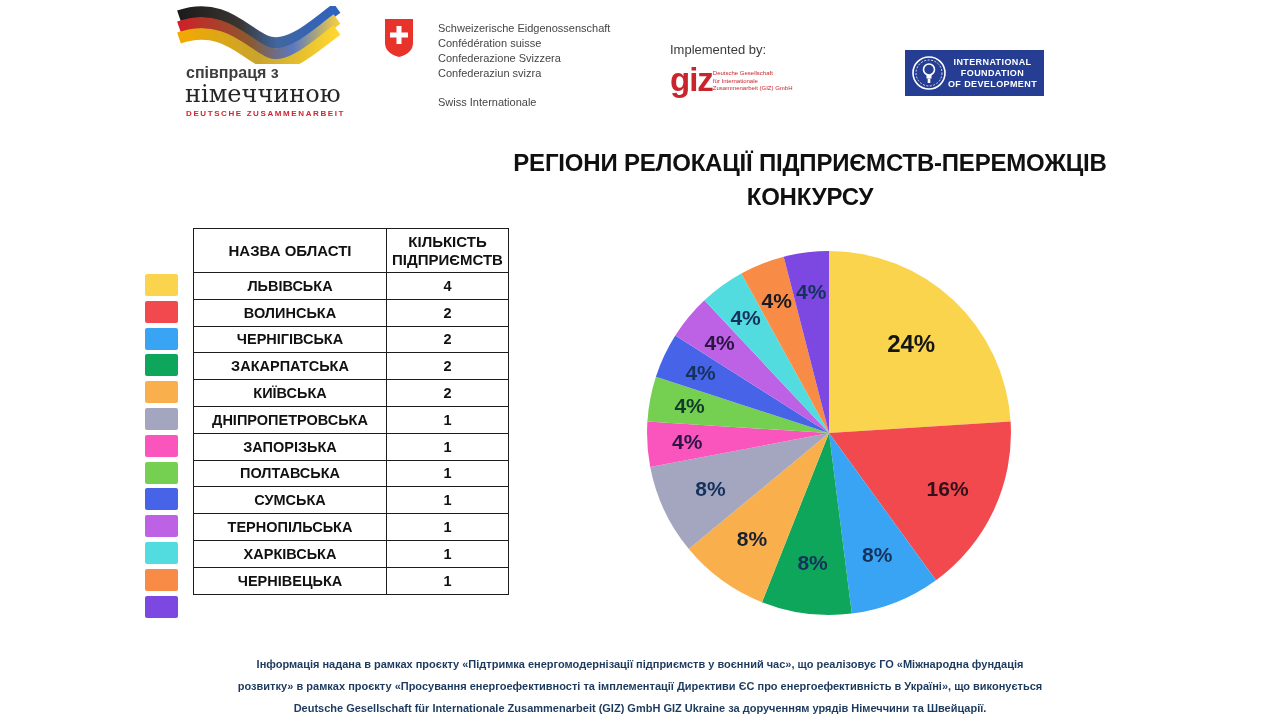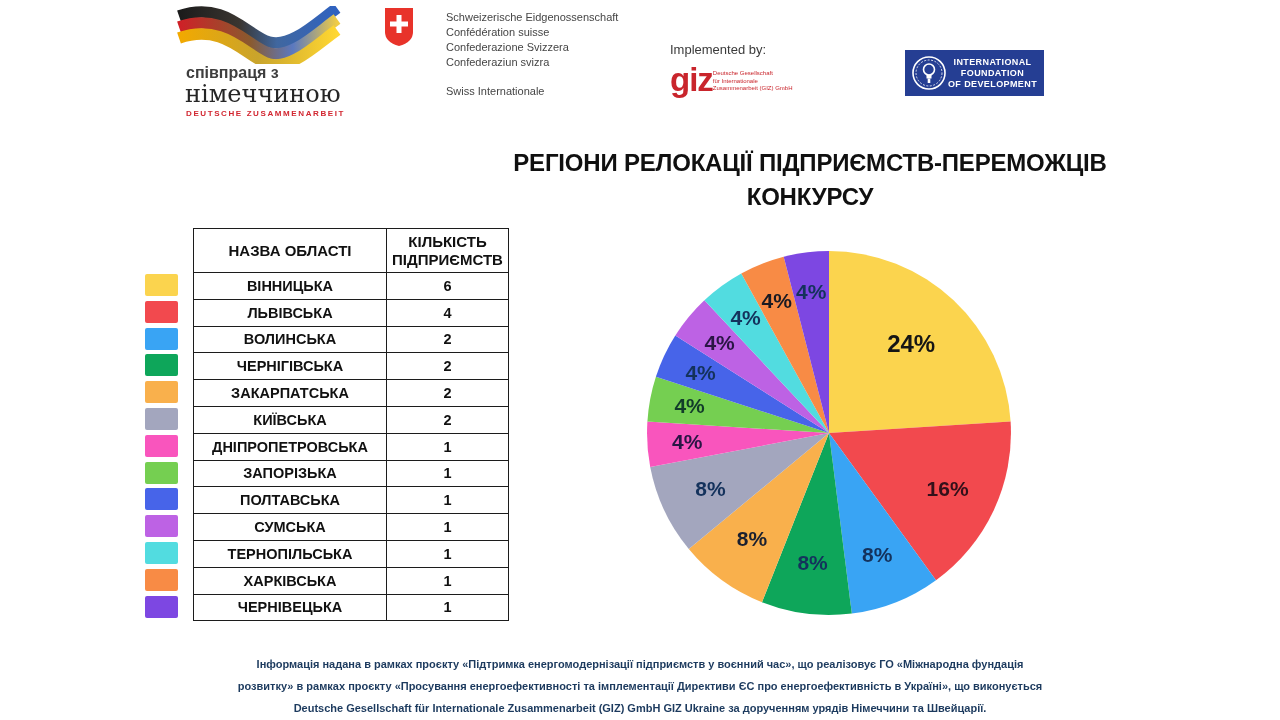--- a/index.html
+++ b/index.html
@@ -8,21 +8,21 @@
   #canvas { position:relative; width:1280px; height:720px; background:#fff; }
 
   
   .coop-logo { position:absolute; left:172px; top:6px; width:180px; height:110px; }
   .coop-text1 { position:absolute; left:14px; top:58px; font-size:16px; font-weight:bold; color:#3e3e3e; }
   .coop-text2 { position:absolute; left:13px; top:74px; font-size:24px; color:#262626;
     font-family:"DejaVu Serif", serif; }
   .coop-text3 { position:absolute; left:14px; top:103px; font-size:8px; font-weight:bold;
     color:#d22630; letter-spacing:1.6px; }
 
-  .swiss-logo { position:absolute; left:384px; top:7px; display:flex; gap:32px; }
+  .swiss-logo { position:absolute; left:384px; top:18px; display:flex; gap:24px; }
   .swiss-text { font-size:11px; color:#454545; line-height:15px; padding-top:3px; }
   .swiss-footer { margin-top:14px; }
 
   .giz-block { position:absolute; left:670px; top:42px; }
   .implemented-by { font-size:13px; color:#3a3a3a; margin-bottom:9px; }
   .giz-row { display:flex; align-items:flex-start; gap:0; }
   .giz-word { font-size:33px; line-height:28px; font-weight:bold; color:#c9252c;
     letter-spacing:-1px; }
   .giz-sub { font-size:6px; color:#c9252c; line-height:7.5px; padding-top:4px; }
 
@@ -153,24 +153,20 @@
     </div>
 
   <table class="region-table">
     <thead>
       <tr>
         <th class="col-region">НАЗВА ОБЛАСТІ</th>
         <th class="col-count">КІЛЬКІСТЬ ПІДПРИЄМСТВ</th>
       </tr>
     </thead>
     <tbody id="tbody">
-        <tr>
-          <td>ВІННИЦЬКА</td>
-          <td>6</td>
-        </tr>
         <tr>
           <td>ЛЬВІВСЬКА</td>
           <td>4</td>
         </tr>
         <tr>
           <td>ВОЛИНСЬКА</td>
           <td>2</td>
         </tr>
         <tr>
           <td>ЧЕРНІГІВСЬКА</td>

